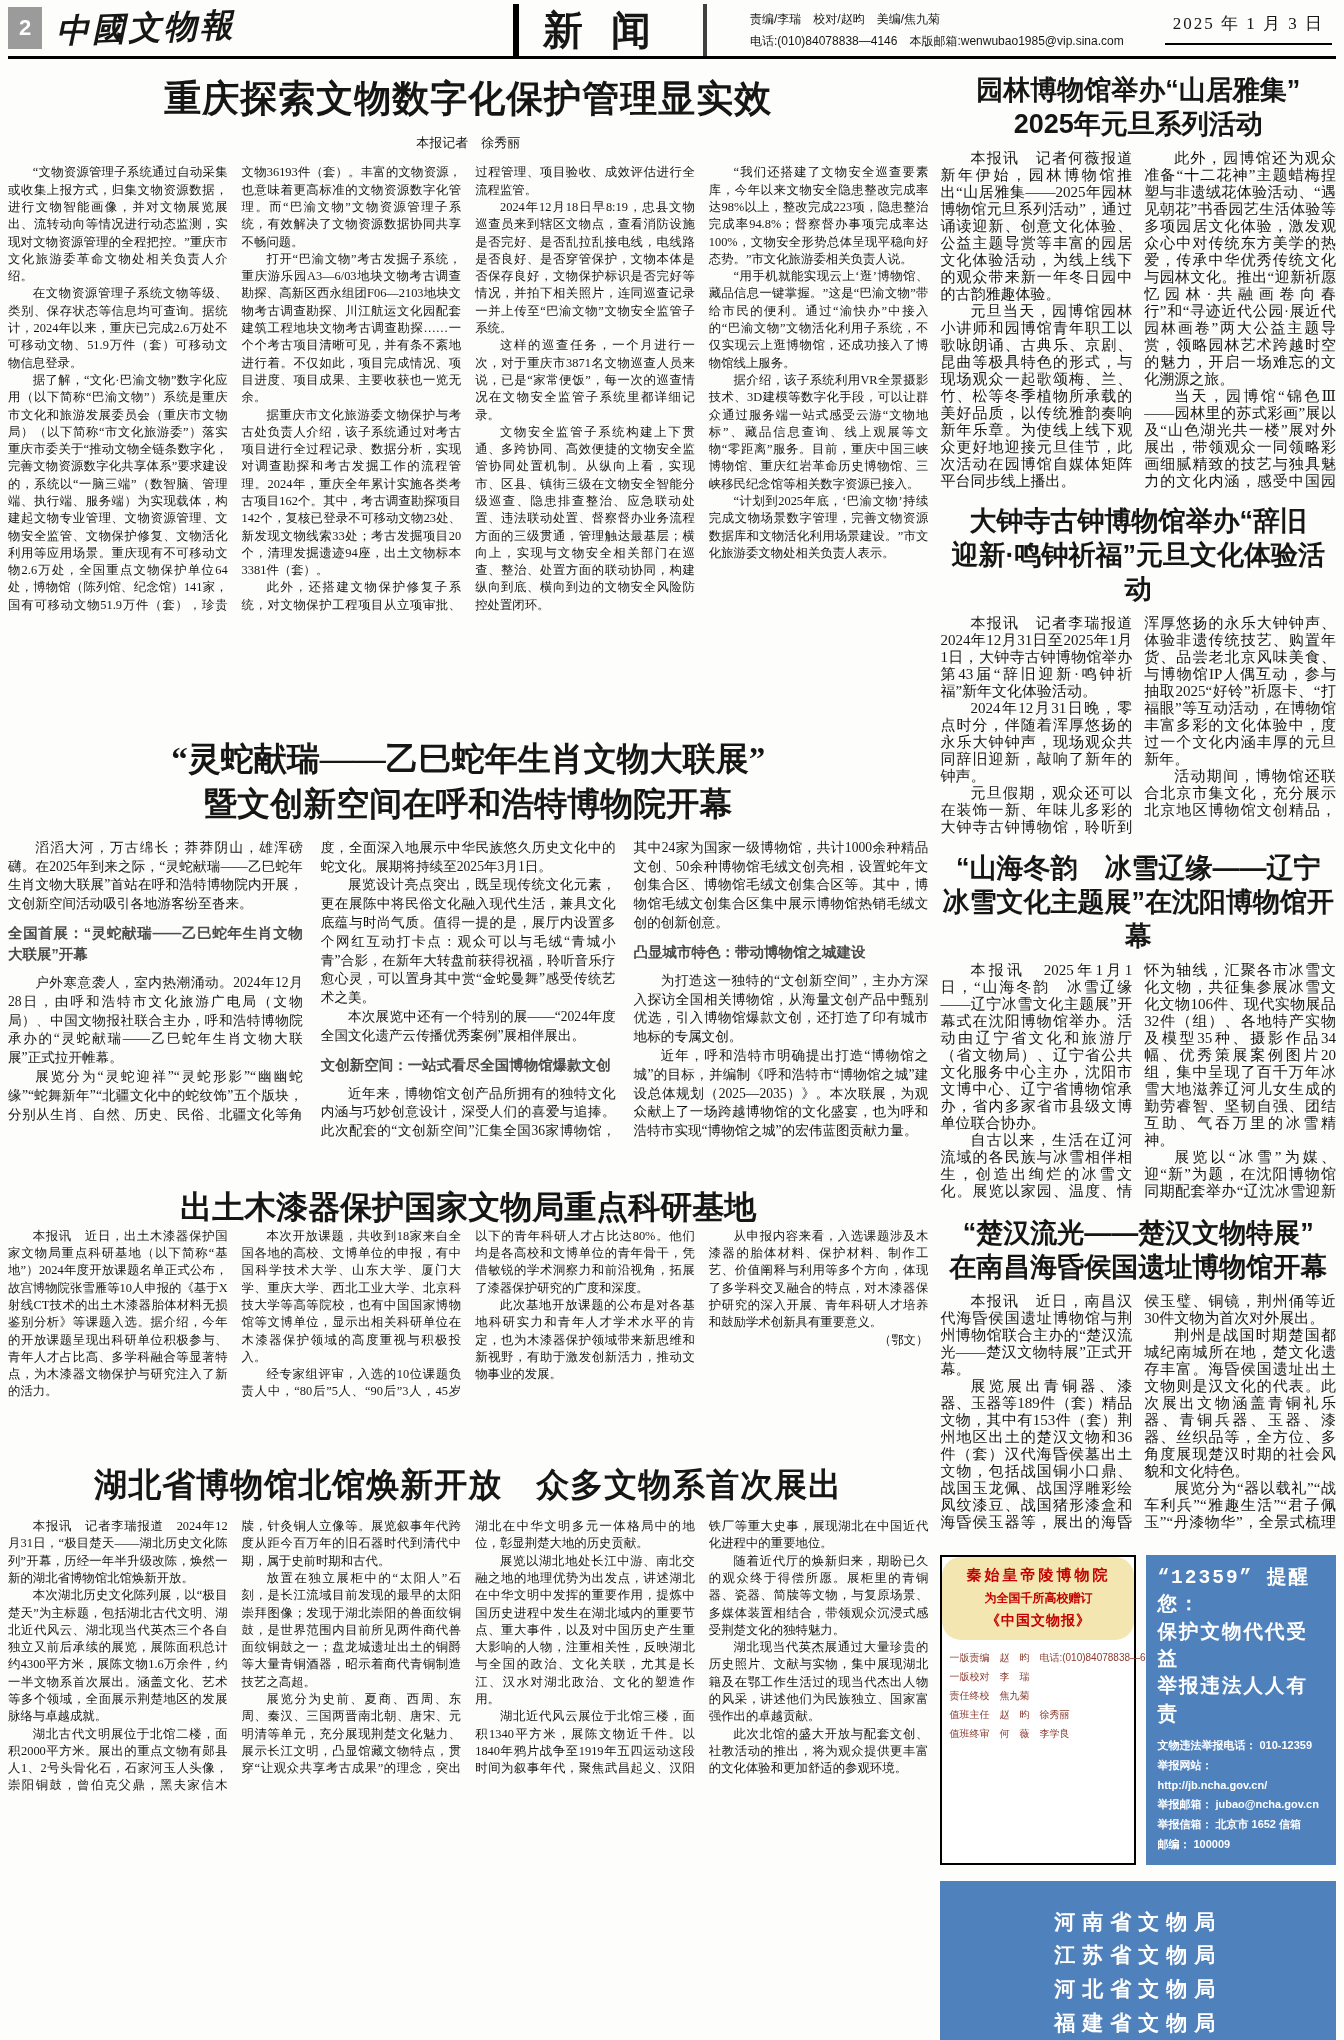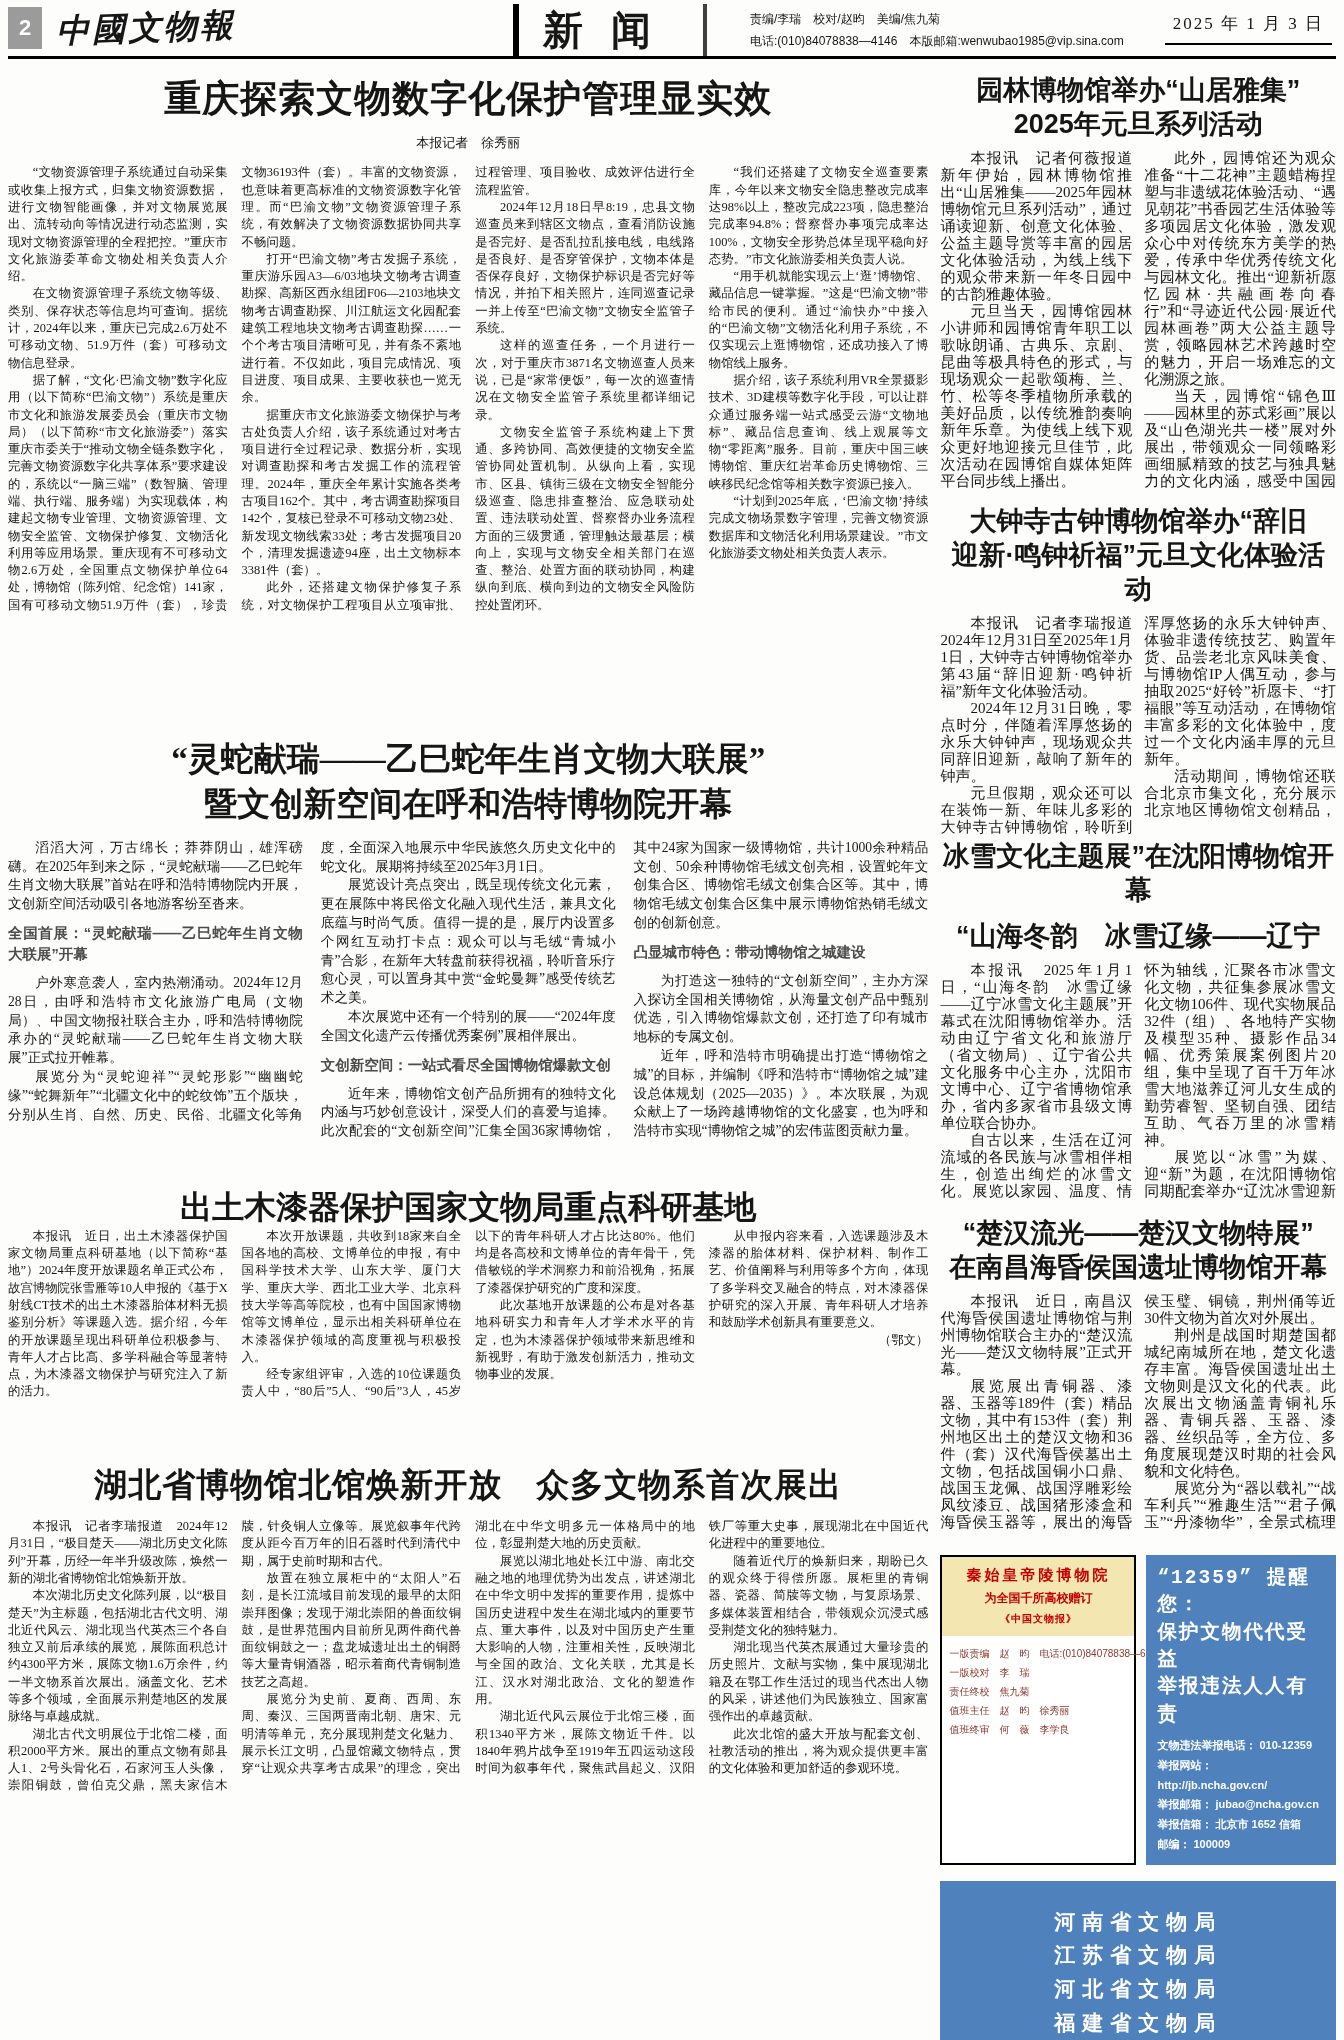--- a/index.html
+++ b/index.html
@@ -69,24 +69,24 @@
     column-count:2; column-gap:12px; overflow:hidden; text-align:justify;
     font-size:15px; line-height:17px; margin-top:9px;
   }
   .side-body p { margin:0; text-indent:2em; }
   .h-garden { height:344px; } .h-bell { height:224px; }
   .h-liao { height:242px; } .h-chu { height:246px; }
 
   
   .ads-row { display:flex; gap:10px; margin-top:16px; }
   .qin-box { width:192px; border:2px solid #000; background:#fff; }
-  .qin-head { background:#f3e6b1; text-align:center; padding:9px 4px 10px; }
+  .qin-head { background:#f3e6b1; text-align:center; padding:9px 4px 10px;border-radius:19px; }
   .qin-l1 { color:#c40000; font-weight:bold; font-size:15px; letter-spacing:3px; font-family:"Liberation Sans",sans-serif; }
   .qin-l2 { color:#c40000; font-weight:bold; font-size:12px; margin-top:5px; font-family:"Liberation Sans",sans-serif; }
-  .qin-l3 { color:#c40000; font-weight:bold; font-size:10px; margin-top:5px; font-family:"Liberation Sans",sans-serif; letter-spacing:1px; }
+  .qin-l3 { color:#c40000; font-weight:bold; font-size:14px; margin-top:5px; font-family:"Liberation Sans",sans-serif; letter-spacing:1px; }
   .qin-staff { padding:8px 7px; font-size:10px; line-height:1.9; color:#8b3a2e; font-family:"Liberation Sans",sans-serif; }
   .qin-staff div { white-space:nowrap; }
   .box12359 { flex:1; background:#4f81bd; color:#fff; padding:10px 11px; font-family:"Liberation Sans",sans-serif; }
   .b12-title { font-weight:bold; font-size:19.5px; line-height:1.4; letter-spacing:2px;font-family:Liberation Mono, monospace; }
   .b12-lines { margin-top:7px; font-size:11px; font-weight:bold; line-height:1.8; }
 
   .subscribe {
     background:#4f81bd; color:#fff; margin-top:16px; padding:24px 0 28px;
     text-align:center; font-family:"Liberation Sans",sans-serif; font-weight:bold;
   }
@@ -199,22 +199,22 @@
         <div class="side-hl">迎新·鸣钟祈福”元旦文化体验活动</div>
         <div class="side-body h-bell">
           <p>本报讯　记者李瑞报道　2024年12月31日至2025年1月1日，大钟寺古钟博物馆举办第43届“辞旧迎新·鸣钟祈福”新年文化体验活动。</p>
           <p>2024年12月31日晚，零点时分，伴随着浑厚悠扬的永乐大钟钟声，现场观众共同辞旧迎新，敲响了新年的钟声。</p>
           <p>元旦假期，观众还可以在装饰一新、年味儿多彩的大钟寺古钟博物馆，聆听到浑厚悠扬的永乐大钟钟声、体验非遗传统技艺、购置年货、品尝老北京风味美食、与博物馆IP人偶互动，参与抽取2025“好铃”祈愿卡、“打福眼”等互动活动，在博物馆丰富多彩的文化体验中，度过一个文化内涵丰厚的元旦新年。</p>
           <p>活动期间，博物馆还联合北京市集文化，充分展示北京地区博物馆文创精品，丰富人民群众的文化生活方式。</p>
         </div>
       </div>
 
       <div>
+        <div class="side-hl mt12">“山海冬韵　冰雪辽缘——辽宁</div>
         <div class="side-hl">冰雪文化主题展”在沈阳博物馆开幕</div>
-        <div class="side-hl mt12">“山海冬韵　冰雪辽缘——辽宁</div>
         <div class="side-body h-liao">
           <p>本报讯　2025年1月1日，“山海冬韵　冰雪辽缘——辽宁冰雪文化主题展”开幕式在沈阳博物馆举办。活动由辽宁省文化和旅游厅（省文物局）、辽宁省公共文化服务中心主办，沈阳市文博中心、辽宁省博物馆承办，省内多家省市县级文博单位联合协办。</p>
           <p>自古以来，生活在辽河流域的各民族与冰雪相伴相生，创造出绚烂的冰雪文化。展览以家园、温度、情怀为轴线，汇聚各市冰雪文化文物，共征集参展冰雪文化文物106件、现代实物展品32件（组）、各地特产实物及模型35种、摄影作品34幅、优秀策展案例图片20组，集中呈现了百千万年冰雪大地滋养辽河儿女生成的勤劳睿智、坚韧自强、团结互助、气吞万里的冰雪精神。</p>
           <p>展览以“冰雪”为媒、迎“新”为题，在沈阳博物馆同期配套举办“辽沈冰雪迎新集市”。1月20日起，辽宁省14个市还将同时启动主题展图片巡展，各地同步举办“冰雪迎新”集市，实现文化惠民，形成省市联动的浓厚迎新氛围。</p>
           <p>展览将展至2025年3月31日。</p>
 
         </div>
       </div>
 
       <div>

